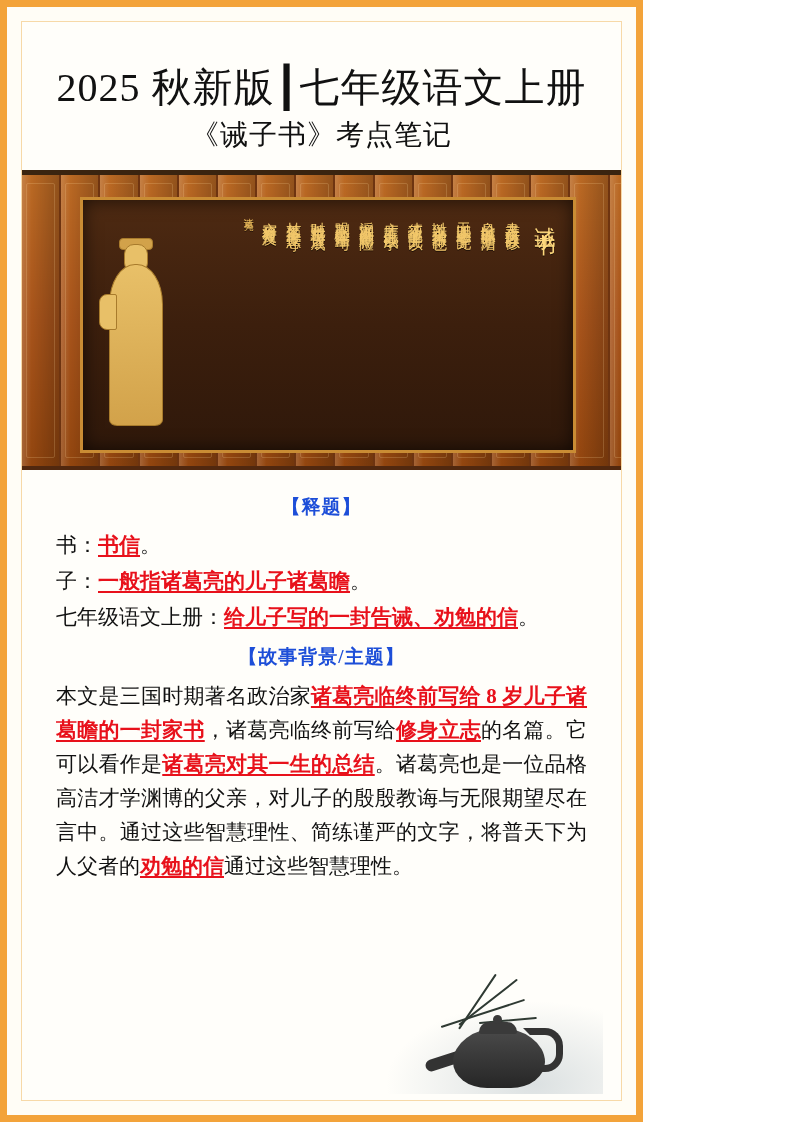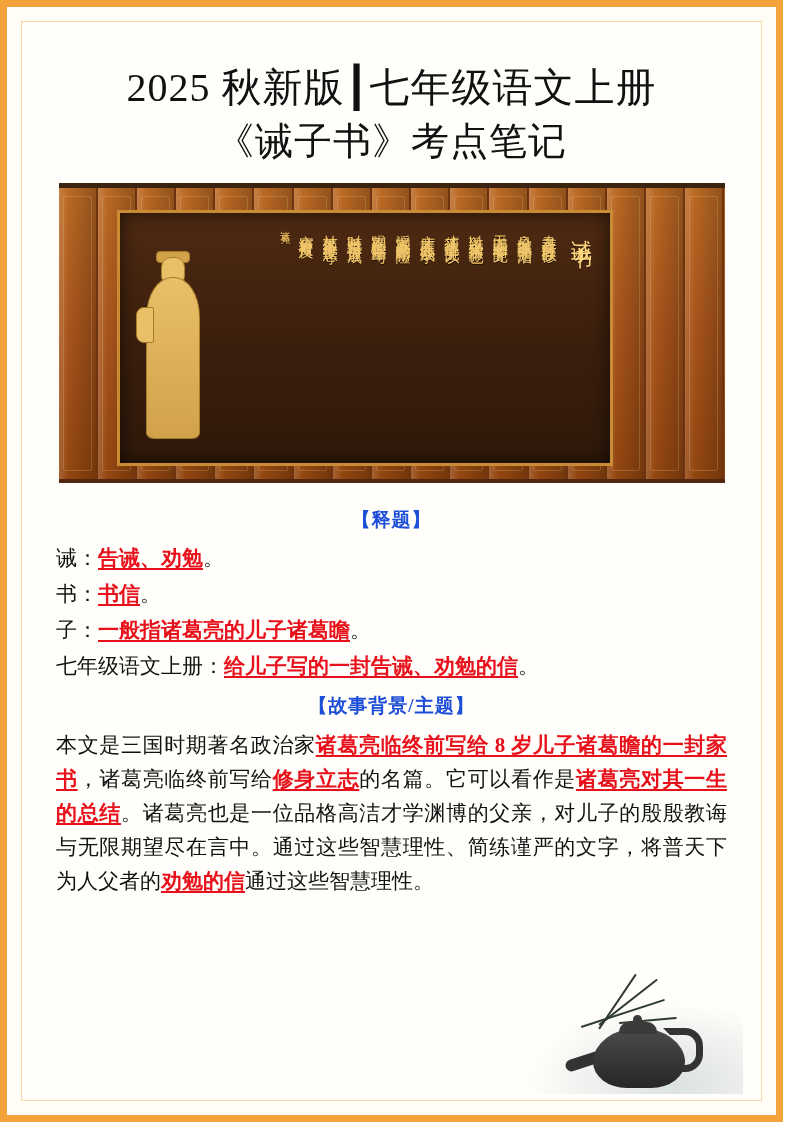--- a/index.html
+++ b/index.html
@@ -8,21 +8,21 @@
   }
   body {
     width: 793px;
     height: 1122px;
     background: #ffffff;
     font-family: "Liberation Serif", "DejaVu Serif", serif;
     overflow: hidden;
   }
   .page {
     position: relative;
-    width: 783px;
+    width: 643px;
     height: 1122px;
     background: #fffdf6;
     box-sizing: border-box;
     border: 7px solid #f3a33a;
     overflow: hidden;
   }
   .inner {
     position: absolute;
     left: 14px;
     top: 14px;
@@ -40,21 +40,21 @@
     padding-top: 42px;
   }
   .title-line-1 {
     font-size: 40px;
     color: #111111;
     letter-spacing: 1px;
     line-height: 1.18;
     white-space: nowrap;
   }
   .title-line-2 {
-    font-size: 38px;
+    font-size: 28px;
     color: #111111;
     letter-spacing: 1px;
     line-height: 1.3;
     margin-top: 6px;
     white-space: nowrap;
   }
 
   
   .bookshelf-wrap {
     margin: 16px auto 0 auto;
@@ -339,23 +339,20 @@
             <div class="fan"></div>
           </div>
         </div>
       </div>
     </div>
 
     <div class="content">
 
       <div class="section-head">【释题】</div>
 
-      <div class="para">
-        <span>诫：</span><span class="hl">告诫、劝勉</span><span>。</span>
-      </div>
 
       <div class="para">
         <span>书：</span><span class="hl">书信</span><span>。</span>
       </div>
 
       <div class="para">
         <span>子：</span><span class="hl">一般指诸葛亮的儿子诸葛瞻</span><span>。</span>
       </div>
 
       <div class="para">

